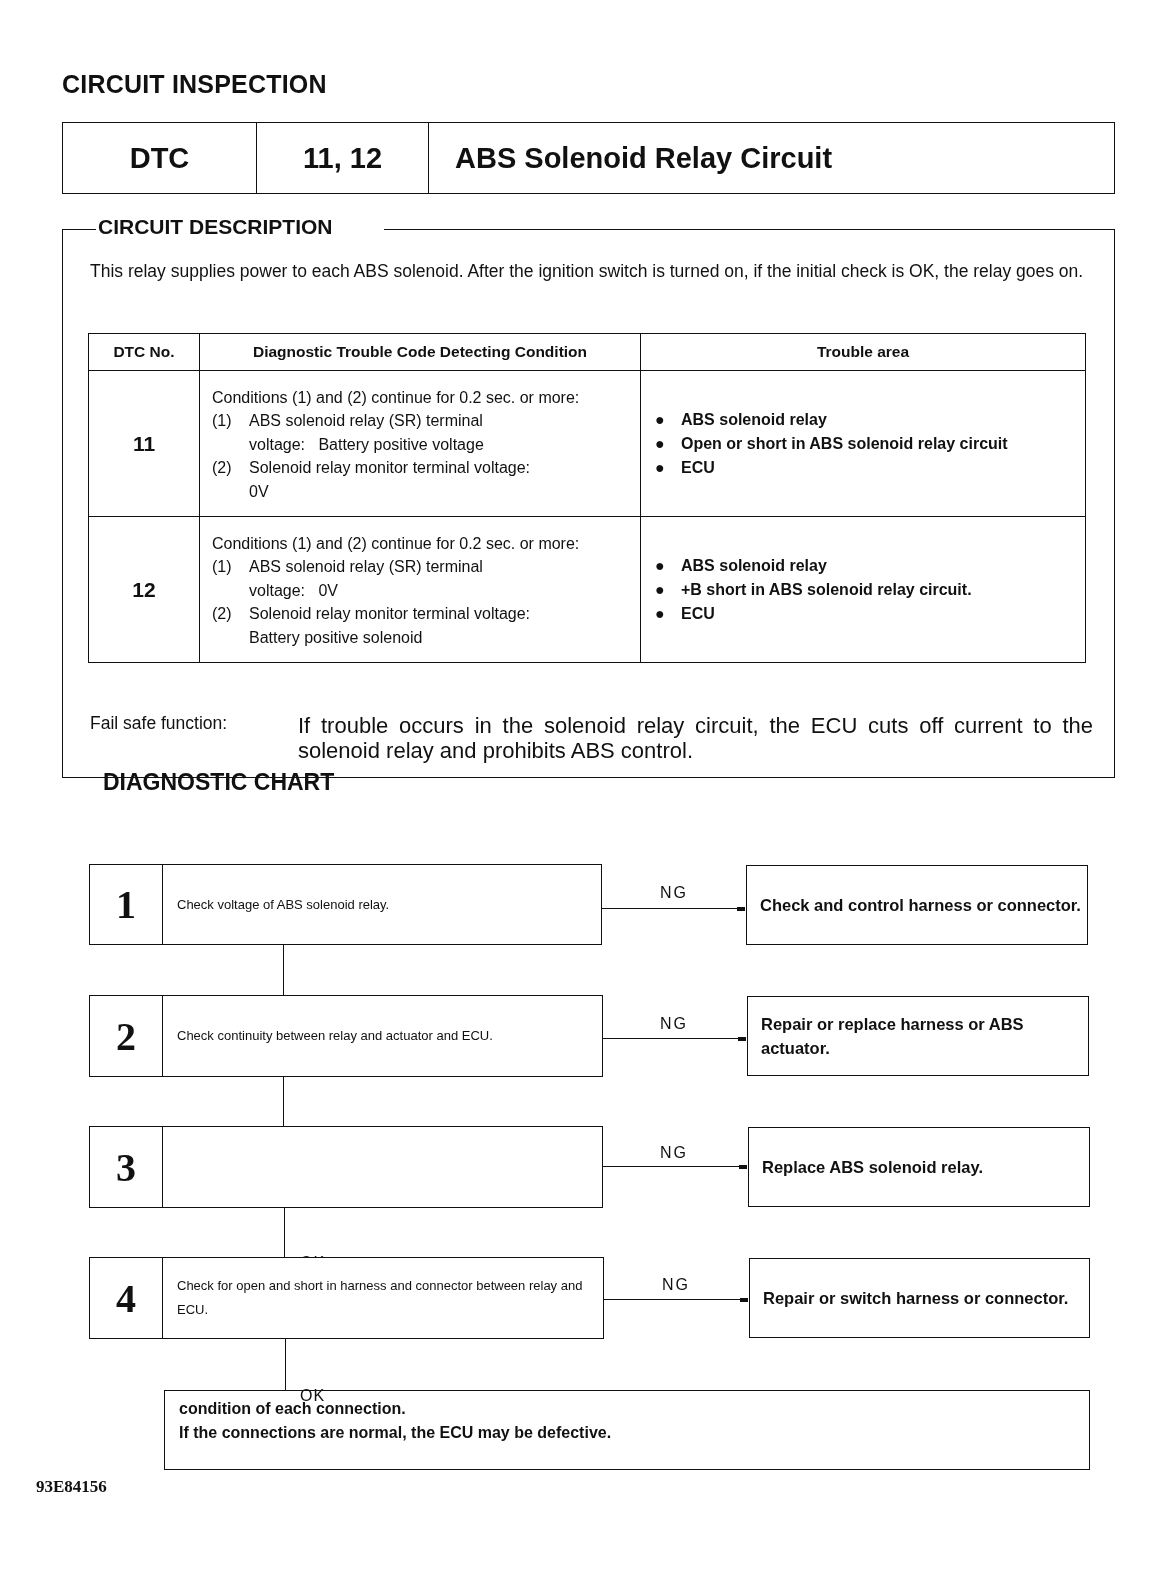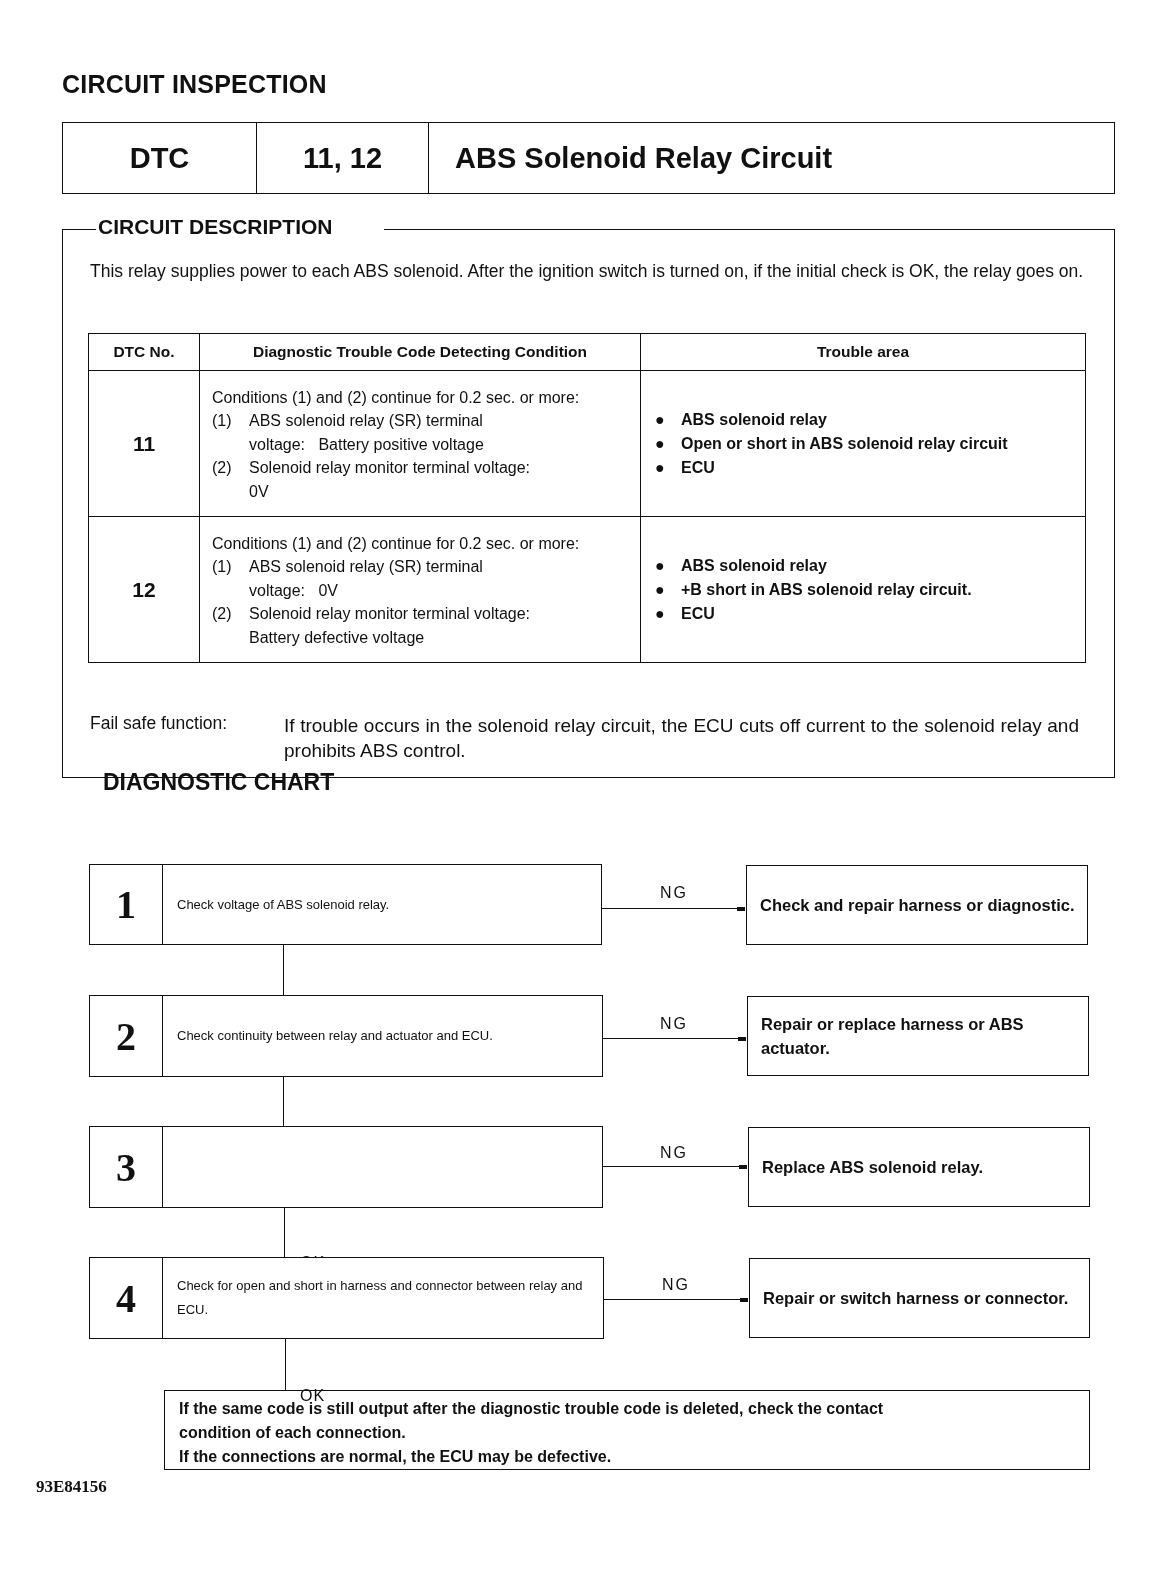--- a/index.html
+++ b/index.html
@@ -22,21 +22,21 @@
   table.dtc-table td.no { text-align:center; font-weight:bold; font-size:21px; width:108px; }
   table.dtc-table td.cond { width:418px; padding:8px 10px 6px 12px; line-height:23.5px; height:131px; }
   table.dtc-table td.area { padding-left:10px; font-weight:bold; line-height:24px; }
   .cond-line { display:block; }
   .cond-item { display:flex; }
   .cond-num { width:37px; flex:none; }
   .cond-indent { padding-left:37px; display:block; }
   .bullet-row { display:flex; }
   .bullet { width:26px; flex:none; text-align:left; padding-left:4px; }
   .failsafe-label { left:90px; top:713px; font-size:17.5px;text-align:right; }
-  .failsafe-text { left:284px; top:713px; width:795px; font-size:19px; line-height:25px; text-align:justify; }
+  .failsafe-text { left:298px; top:713px; width:795px; font-size:22px; line-height:25px; text-align:justify; }
   .diag-title { left:103px; top:769px; font-weight:bold; font-size:23px; }
   
   .step { border:1.5px solid #111; display:flex; background:#fff; }
   .step-num { width:72px; border-right:1.5px solid #111; display:flex; align-items:center; justify-content:center; font-family:"Liberation Serif", serif; font-weight:bold; font-size:40px; }
   .step-text { flex:1; display:flex; align-items:center; padding-left:14px; font-size:13px; line-height:24px; }
   .result { border:1.5px solid #111; display:flex; align-items:center; padding-left:13px; box-sizing:border-box; font-size:16.5px; line-height:24px; font-weight:bold; }
   .hline { height:0; border-top:1.5px solid #111; }
   .vline { width:0; border-left:1.5px solid #111; }
   .label-ng { font-size:16px; letter-spacing:2px; }
   .label-ok { font-size:16px; letter-spacing:1px;margin-top:32px; }
@@ -106,21 +106,21 @@
         <span class="cond-line">Conditions (1) and (2) continue for 0.2 sec. or more:</span>
         <div class="cond-item">
           <span class="cond-num">(1)</span>
           <span>ABS solenoid relay (SR) terminal</span>
         </div>
         <span class="cond-indent" style="white-space:pre;">voltage:   0V</span>
         <div class="cond-item">
           <span class="cond-num">(2)</span>
           <span>Solenoid relay monitor terminal voltage:</span>
         </div>
-        <span class="cond-indent">Battery defective voltage</span>
+        <span class="cond-indent">Battery positive solenoid</span>
       </td>
       <td class="area">
         <div class="bullet-row">
             <span class="bullet">●</span>
             <span>ABS solenoid relay</span>
           </div>
         <div class="bullet-row">
             <span class="bullet">●</span>
             <span>+B short in ABS solenoid relay circuit.</span>
           </div>
@@ -138,21 +138,21 @@
 
 <div class="abs diag-title">DIAGNOSTIC CHART</div>
 
 <div class="abs step" style="left:89px; top:864px; width:511px; height:79px;">
   <div class="step-num">1</div>
   <div class="step-text">Check voltage of ABS solenoid relay.</div>
 </div>
 <div class="abs hline" style="left:601px; top:908px; width:144px;"></div>
 <div class="abs arrow-tip" style="left:737px; top:907px;"></div>
 <div class="abs label-ng" style="left:660px; top:884px;">NG</div>
-<div class="abs result" style="left:746px; top:865px; width:342px; height:80px;">Check and repair harness or diagnostic.</div>
+<div class="abs result" style="left:746px; top:865px; width:342px; height:80px;">Check and control harness or connector.</div>
 <div class="abs vline" style="left:283px; top:944px; height:52px;"></div>
 <div class="abs label-ok" style="left:300px; top:962px;">OK</div>
 
 <div class="abs step" style="left:89px; top:995px; width:512px; height:80px;">
   <div class="step-num">2</div>
   <div class="step-text">Check continuity between relay and actuator and ECU.</div>
 </div>
 <div class="abs hline" style="left:602px; top:1038px; width:144px;"></div>
 <div class="abs arrow-tip" style="left:738px; top:1037px;"></div>
 <div class="abs label-ng" style="left:660px; top:1015px;">NG</div>
@@ -175,18 +175,17 @@
   <div class="step-text">Check for open and short in harness and connector between relay and ECU.</div>
 </div>
 <div class="abs hline" style="left:603px; top:1299px; width:145px;"></div>
 <div class="abs arrow-tip" style="left:740px; top:1298px;"></div>
 <div class="abs label-ng" style="left:662px; top:1276px;">NG</div>
 <div class="abs result" style="left:749px; top:1258px; width:341px; height:80px;">Repair or switch harness or connector.</div>
 <div class="abs vline" style="left:285px; top:1338px; height:53px;"></div>
 <div class="abs label-ok" style="left:300px; top:1355px;">OK</div>
 
 <div class="abs final-box">
-  <div>If the same code is still output after the diagnostic trouble code is deleted, check the contact</div>
   <div>condition of each connection.</div>
   <div>If the connections are normal, the ECU may be defective.</div>
 </div>
 
 <div class="abs doc-code">93E84156</div>
 
 </body></html>

